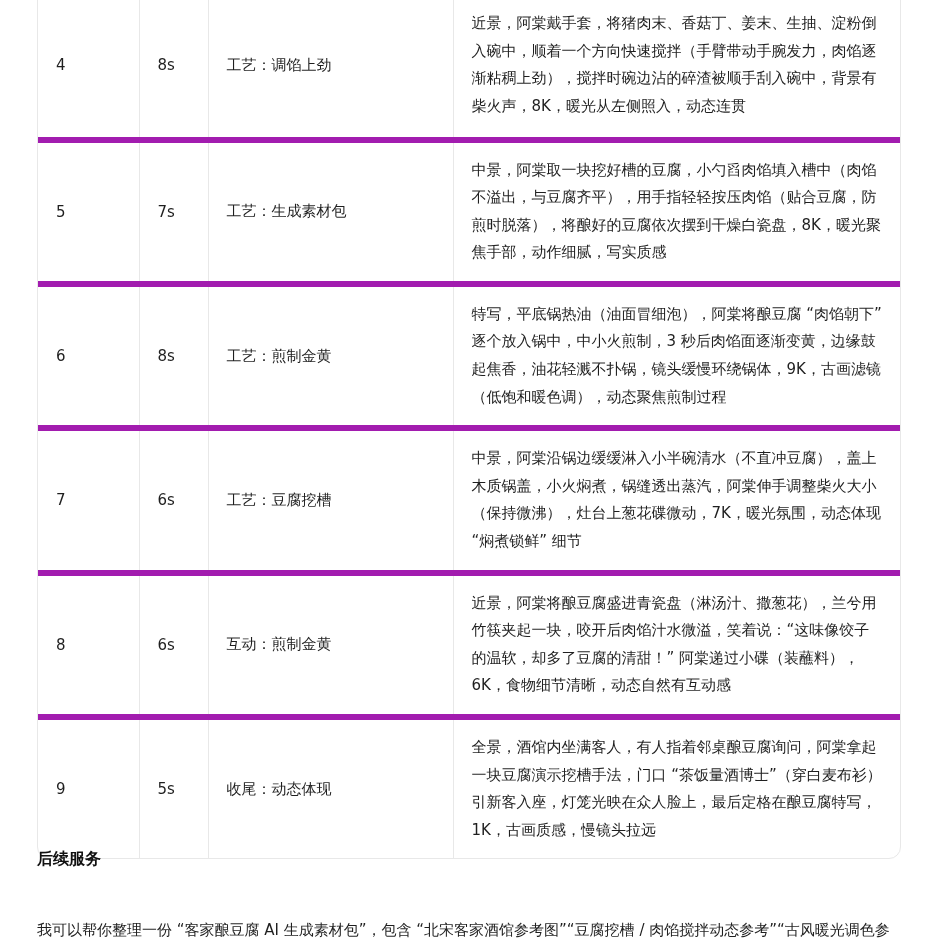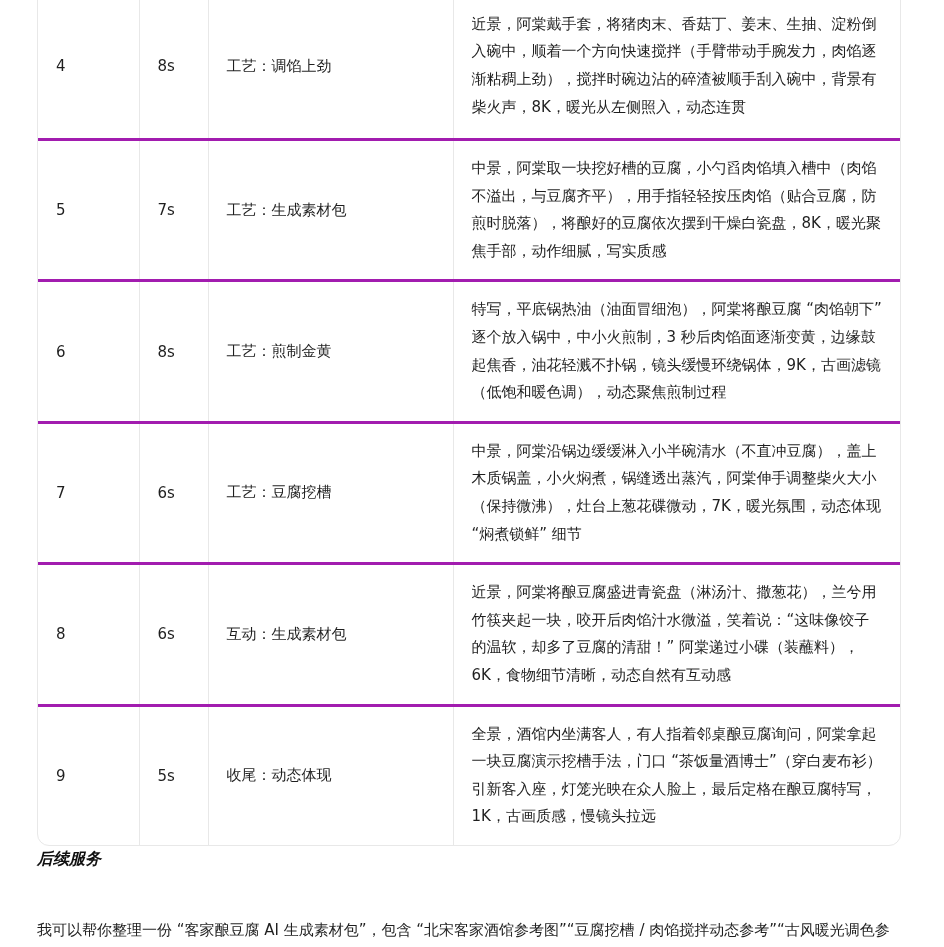--- a/index.html
+++ b/index.html
@@ -4,31 +4,31 @@
   <style>
     * { box-sizing: border-box; margin: 0; padding: 0; }
     html, body { width: 944px; height: 947px; overflow: hidden; background: #ffffff; }
     body { font-family: "DejaVu Sans", "Liberation Sans", sans-serif; color: #1f1f1f; font-size: 15px; position: relative; }
 
     .table-wrap {
       position: absolute; left: 37px; top: -8px; width: 864px;
       border: 1px solid #e8e8e8; border-radius: 0 0 12px 12px; overflow: hidden;
     }
     table { width: 100%; border-collapse: collapse; table-layout: fixed; }
-    td { border-right: 1px solid #e8e8e8; border-top: 3px solid #a21caf; vertical-align: middle; }
+    td { border-right: 1px solid #e8e8e8; border-top: 6px solid #a21caf; vertical-align: middle; }
     td:last-child { border-right: none; }
     tr:first-child td { border-top: 1px solid #e8e8e8; }
     td.c-num { width: 101px; padding-left: 18px; }
     td.c-dur { width: 69px; padding-left: 18px; }
     td.c-scene { width: 245px; padding-left: 18px; }
     td.c-desc { padding: 14px 18px 14px 18px; line-height: 27.6px; font-size: 15px; }
     tr.row-first td.c-desc { padding-top: 14px; }
 
     .section-title {
-      position: absolute; left: 37px; top: 849px; font-size: 16px; font-weight: bold; color: #111; font-style: italic;
+      position: absolute; left: 37px; top: 849px; font-size: 16px; font-weight: bold; color: #111;
     }
     .section-body {
       position: absolute; left: 37px; top: 884px; width: 860px; font-size: 15px; line-height: 25px; color: #1f1f1f; margin-top: 34px;
     }
   </style>
 </head>
 <body>
 
 <div class="table-wrap">
   <table>
@@ -53,21 +53,21 @@
       </tr>
       <tr style="height:137px;">
         <td class="c-num">7</td>
         <td class="c-dur">6s</td>
         <td class="c-scene">工艺：豆腐挖槽</td>
         <td class="c-desc">中景，阿棠沿锅边缓缓淋入小半碗清水（不直冲豆腐），盖上木质锅盖，小火焖煮，锅缝透出蒸汽，阿棠伸手调整柴火大小（保持微沸），灶台上葱花碟微动，7K，暖光氛围，动态体现 “焖煮锁鲜” 细节</td>
       </tr>
       <tr style="height:137px;">
         <td class="c-num">8</td>
         <td class="c-dur">6s</td>
-        <td class="c-scene">互动：生成素材包</td>
+        <td class="c-scene">互动：煎制金黄</td>
         <td class="c-desc">近景，阿棠将酿豆腐盛进青瓷盘（淋汤汁、撒葱花），兰兮用竹筷夹起一块，咬开后肉馅汁水微溢，笑着说：“这味像饺子的温软，却多了豆腐的清甜！” 阿棠递过小碟（装蘸料），6K，食物细节清晰，动态自然有互动感</td>
       </tr>
       <tr style="height:137px;">
         <td class="c-num">9</td>
         <td class="c-dur">5s</td>
         <td class="c-scene">收尾：动态体现</td>
         <td class="c-desc">全景，酒馆内坐满客人，有人指着邻桌酿豆腐询问，阿棠拿起一块豆腐演示挖槽手法，门口 “茶饭量酒博士”（穿白麦布衫）引新客入座，灯笼光映在众人脸上，最后定格在酿豆腐特写，1K，古画质感，慢镜头拉远</td>
       </tr>
     </tbody>
   </table>

